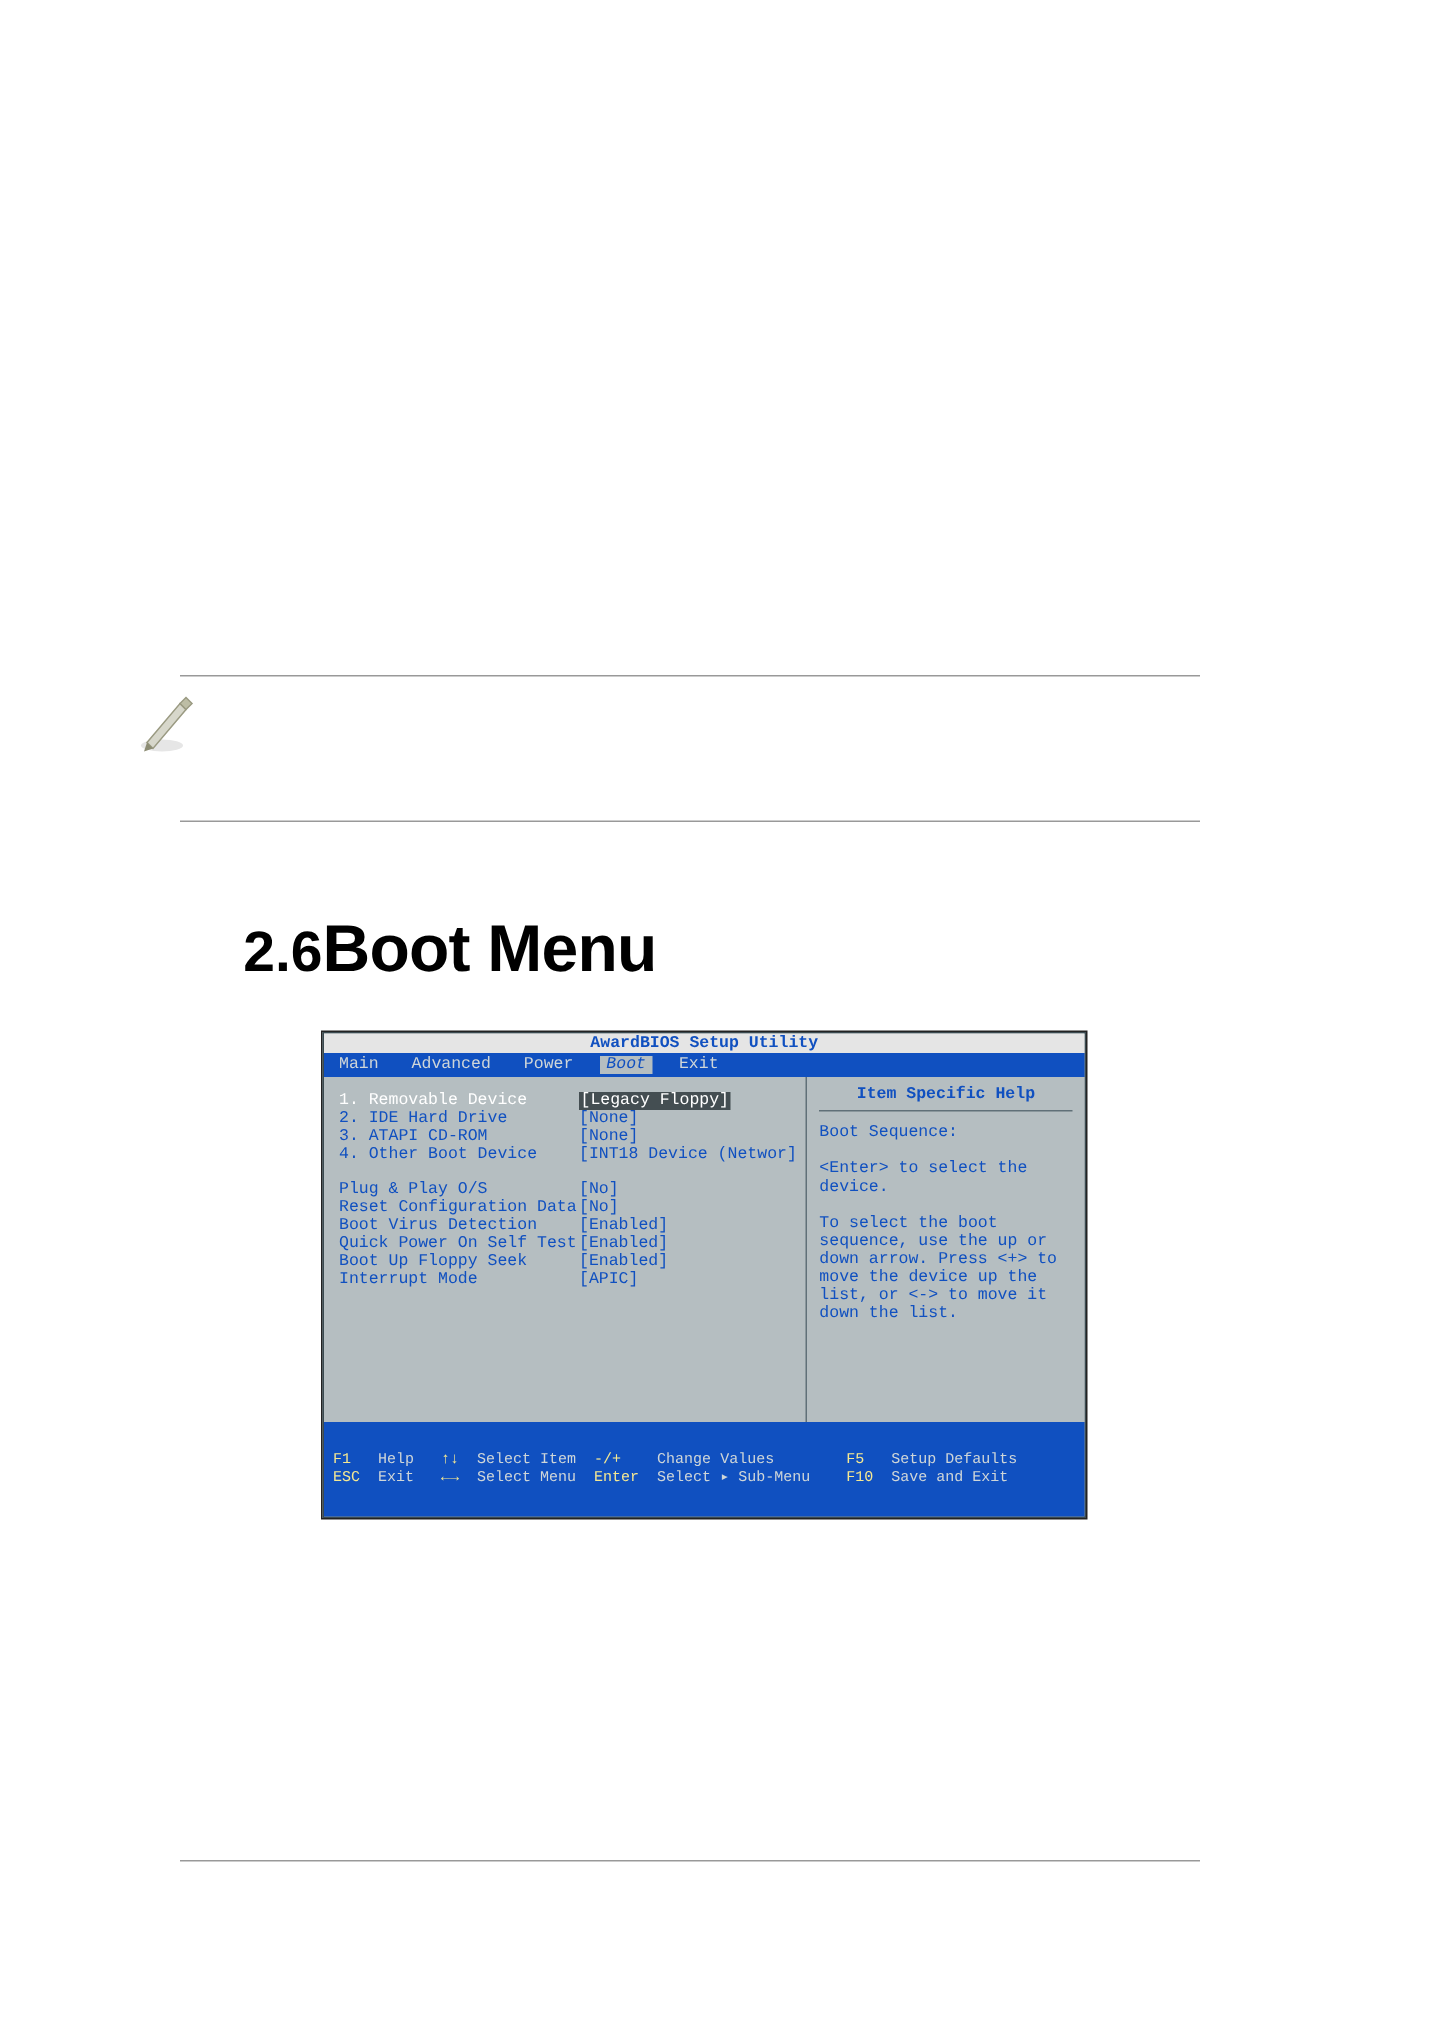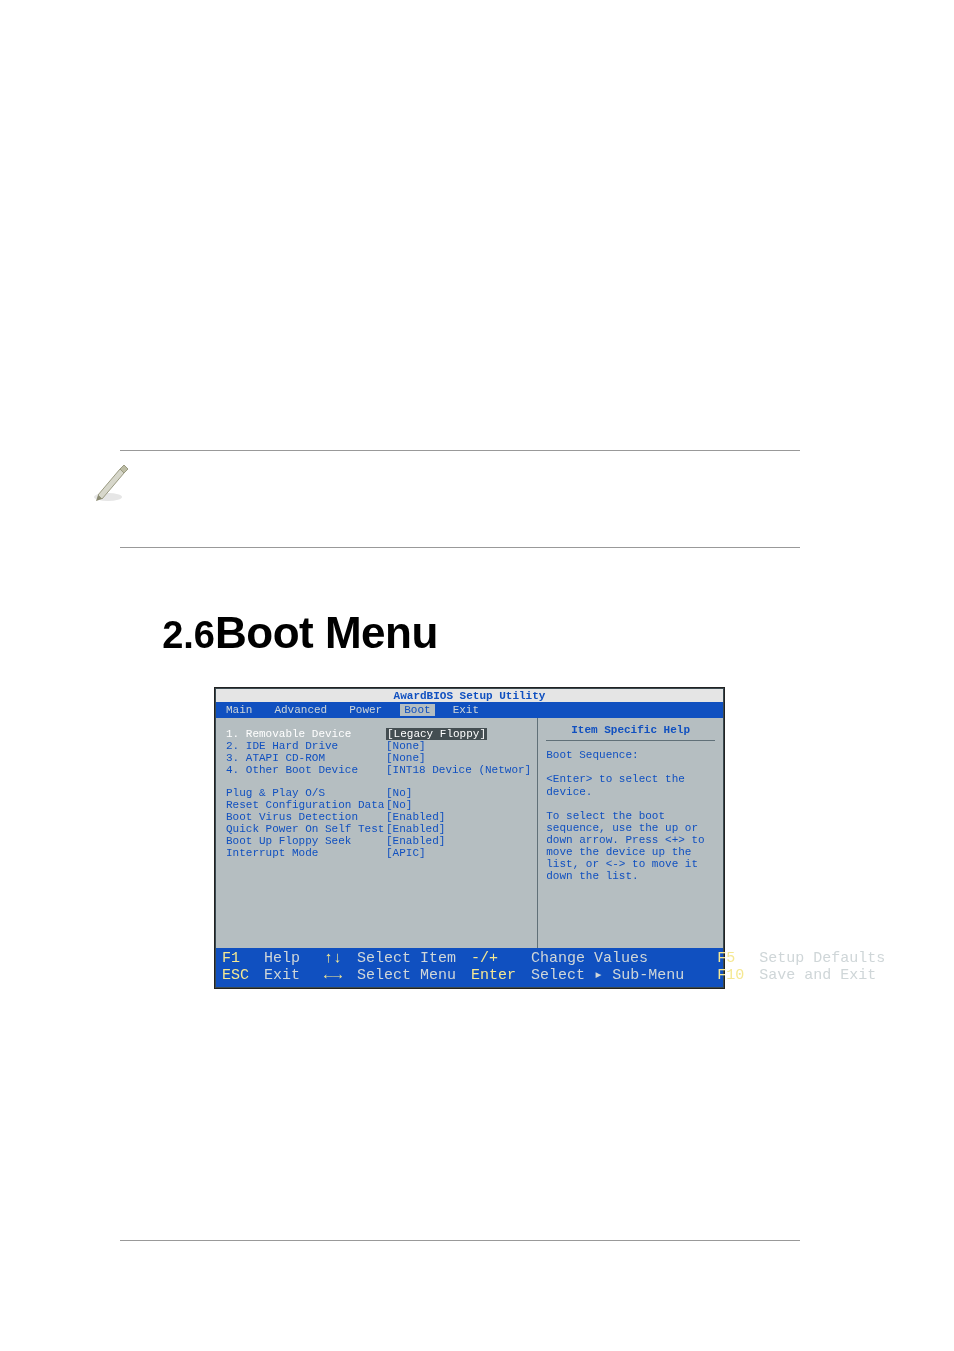--- a/index.html
+++ b/index.html
@@ -75,20 +75,21 @@
     padding: 2px 6px;
     display: flex;
     gap: 14px;
   }
   .bios-menubar span {
     padding: 0 4px;
   }
   .bios-menubar .sel {
     background: #b5bec1;
     color: #1050c0;
+    font-style: italic;
   }
   .bios-body {
     display: flex;
     background: #b5bec1;
   }
   .bios-left {
     flex: 1 1 auto;
     padding: 10px 6px 10px 10px;
     color: #1050c0;
     border-right: 1px solid #607078;
@@ -120,22 +121,22 @@
   }
   .bios-row.hl .bios-label { color: #fff; }
   .bios-val .hlval {
     background: #444e52;
     color: #fff;
     padding: 0 1px;
   }
   .bios-footer {
     background: #1050c0;
     color: #cfd6d8;
-    padding: 2px 6px;
-    font-size: 15px;
+    padding: 20px 6px;
+    font-size: 10px;
     line-height: 1.15;
   }
   .bf-row { display:flex; gap:6px; }
   .bf-key { color:#f5e892; white-space:pre; }
   .bf-act { color:#cfd6d8; white-space:pre; }
   .bf-arrow { color:#f5e892; white-space:pre; }
 
   .page-footer-rule {
     position: absolute;
     left: 120px;

